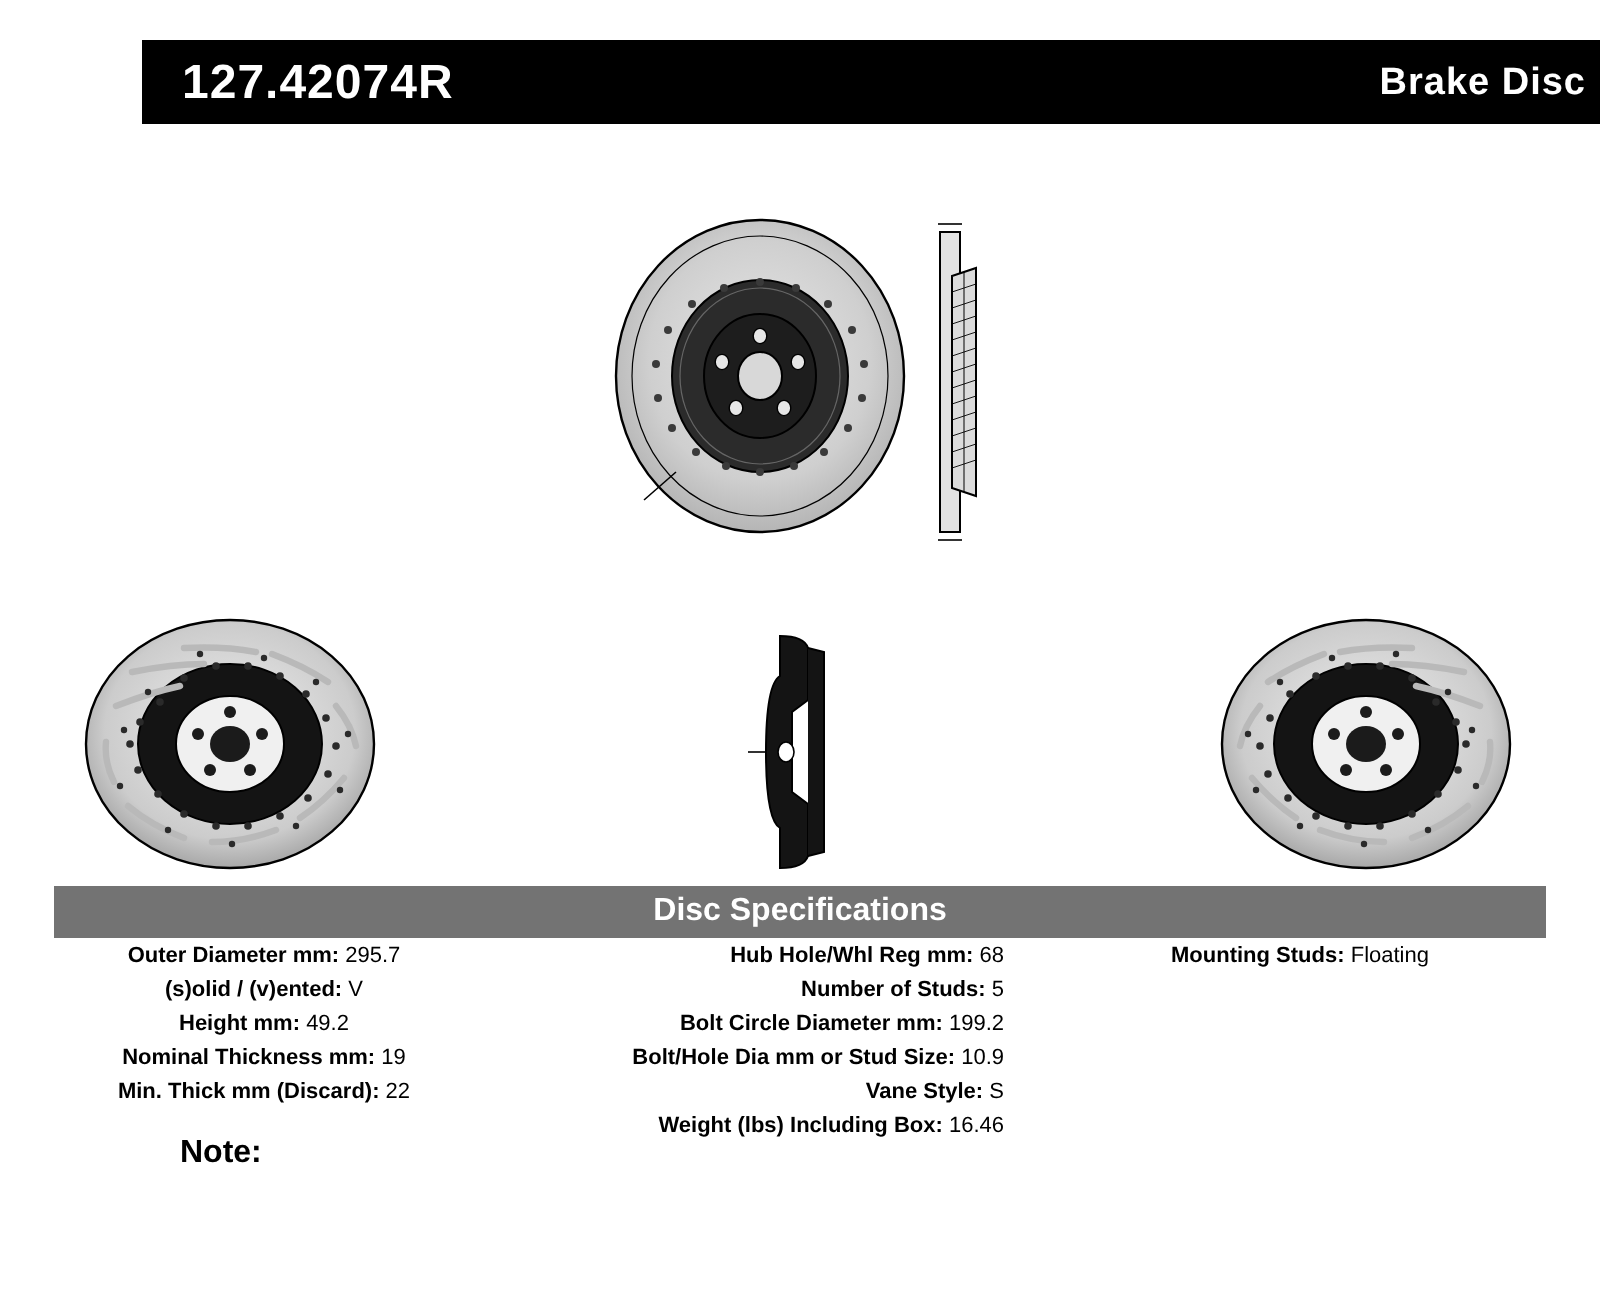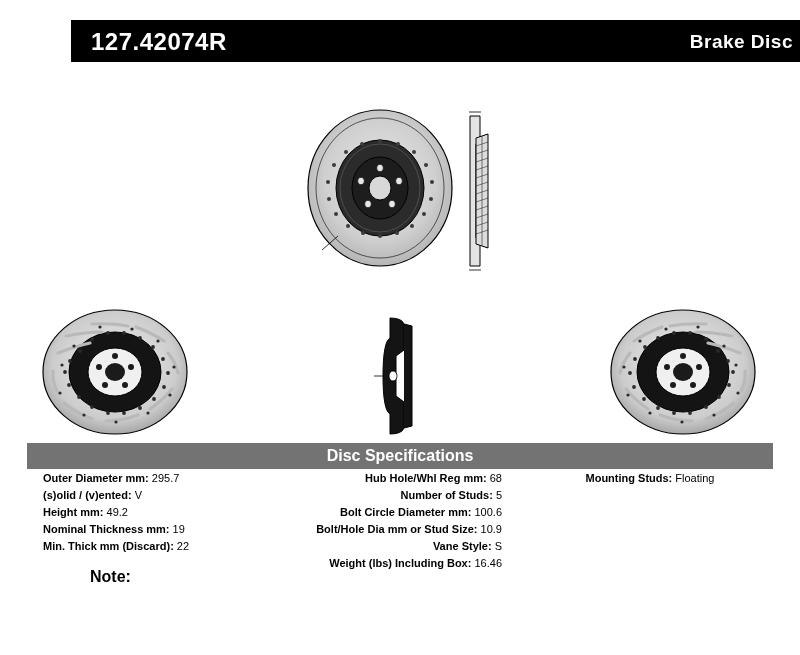--- a/index.html
+++ b/index.html
@@ -40,21 +40,21 @@
   }
   .specband .sptitle{
     position:absolute;left:0;top:4px;width:746px;text-align:center;
     color:#ffffff;font-size:16px;font-weight:bold;
   }
 
   .specs{position:absolute;left:27px;top:472px;width:746px;height:120px;font-size:11px;}
   .col{position:absolute;top:0;}
   .col .row{white-space:nowrap;margin-bottom:5px;}
   .col .row b{font-weight:bold;}
-  .colA{left:16px;width:210px;text-align:left;}
+  .colA{left:0;width:210px;text-align:center;}
   .colB{left:225px;width:250px;text-align:right;}
   .colC{left:500px;width:246px;text-align:center;}
 
   .note{
     position:absolute;left:90px;top:568px;font-size:16px;font-weight:bold;
   }
 
   
 </style>
 </head>
@@ -297,21 +297,21 @@
       <div class="row"><b>Min. Thick mm (Discard):</b>
         <span>22</span></div>
     </div>
 
     <div class="col colB">
       <div class="row"><b>Hub Hole/Whl Reg mm:</b>
         <span>68</span></div>
       <div class="row"><b>Number of Studs:</b>
         <span>5</span></div>
       <div class="row"><b>Bolt Circle Diameter mm:</b>
-        <span>100.6</span></div>
+        <span>199.2</span></div>
       <div class="row"><b>Bolt/Hole Dia mm or Stud Size:</b>
         <span>10.9</span></div>
       <div class="row"><b>Vane Style:</b>
         <span>S</span></div>
       <div class="row"><b>Weight (lbs) Including Box:</b>
         <span>16.46</span></div>
     </div>
 
     <div class="col colC">
       <div class="row"><b>Mounting Studs:</b>

